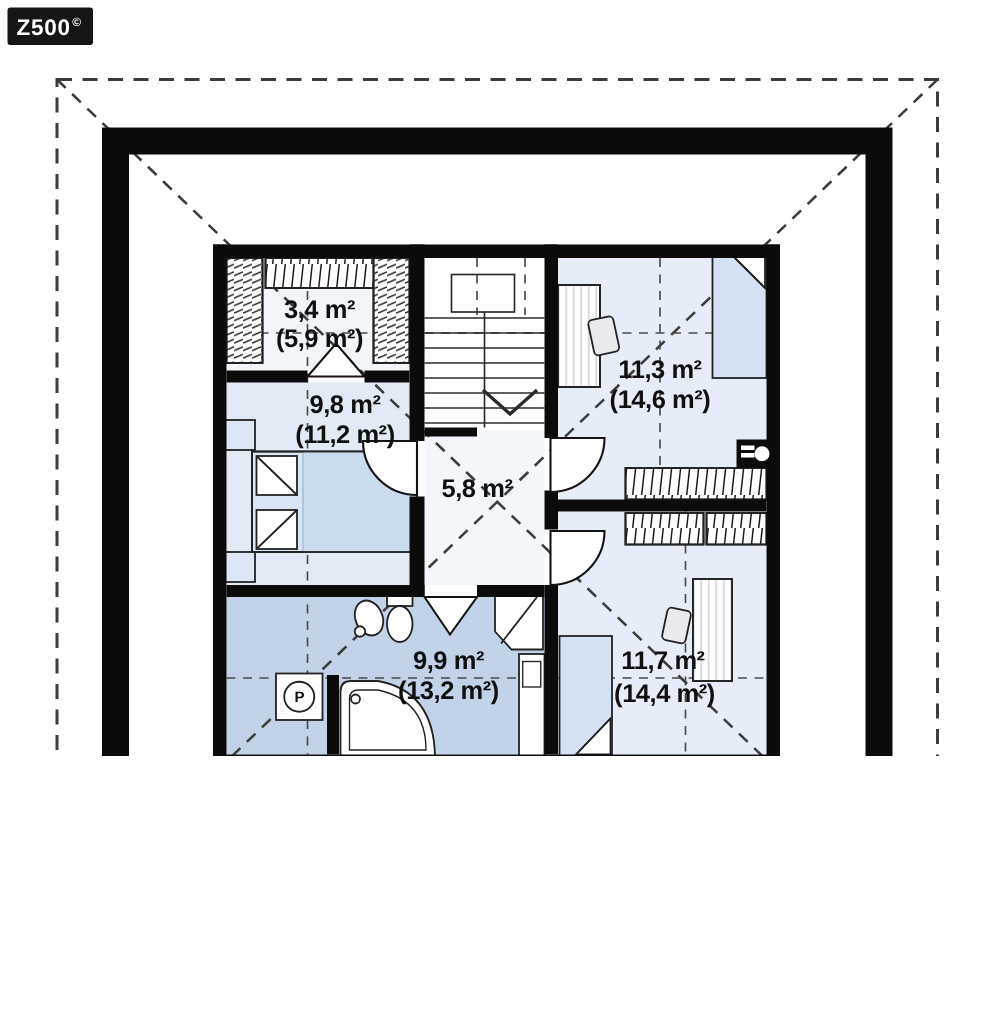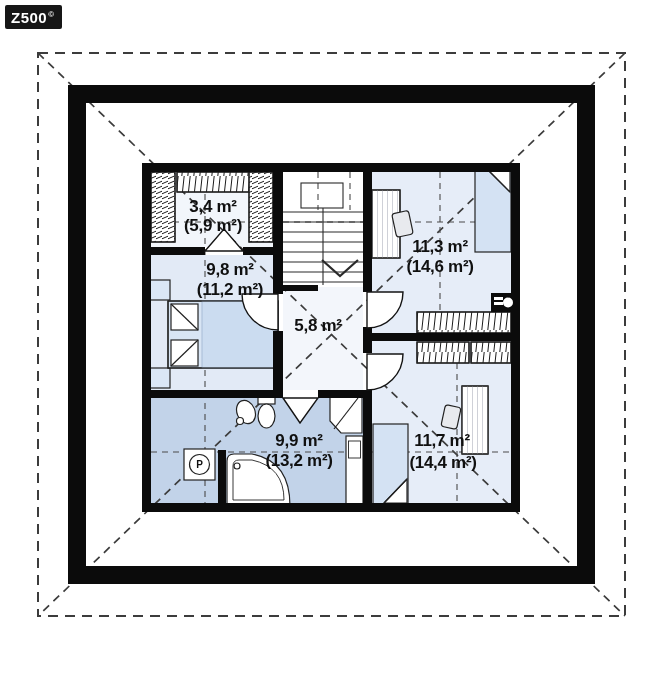--- a/index.html
+++ b/index.html
@@ -1,16 +1,16 @@
 <!DOCTYPE html>
 <html><head>
 <meta charset="utf-8">
 <style>
   html,body{margin:0;padding:0;background:#ffffff;}
-  .stage{position:relative;width:655px;height:686px;background:#ffffff;overflow:hidden;
+  .stage{position:relative;width:655px;height:504px;background:#ffffff;overflow:hidden;
          font-family:"Liberation Sans",sans-serif;}
   .logo{position:absolute;left:5px;top:5px;background:#161616;color:#ffffff;
         font-weight:bold;font-size:15px;padding:1px 7px 2px 6px;border-radius:2px;
         letter-spacing:0.5px;line-height:18px;}
   .logo sup{font-size:8px;margin-left:1px;}
   svg text{font-family:"Liberation Sans",sans-serif;font-weight:bold;fill:#101010;}
   .arealbl{font-size:17px;letter-spacing:-0.3px;}
   .plbl{font-size:10px;font-weight:bold;}
 </style>
 </head>

